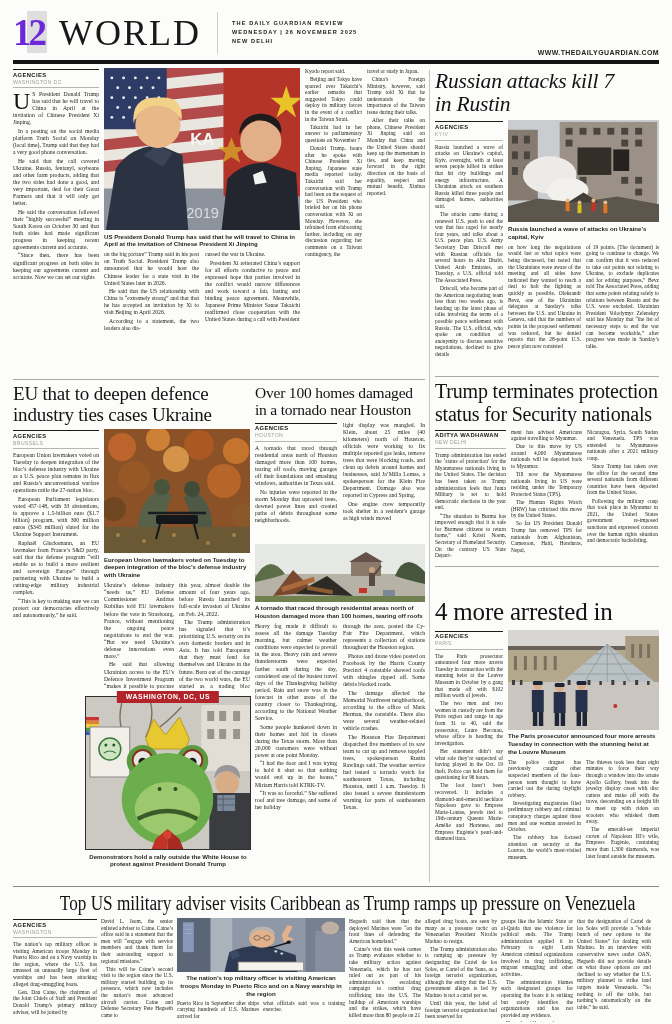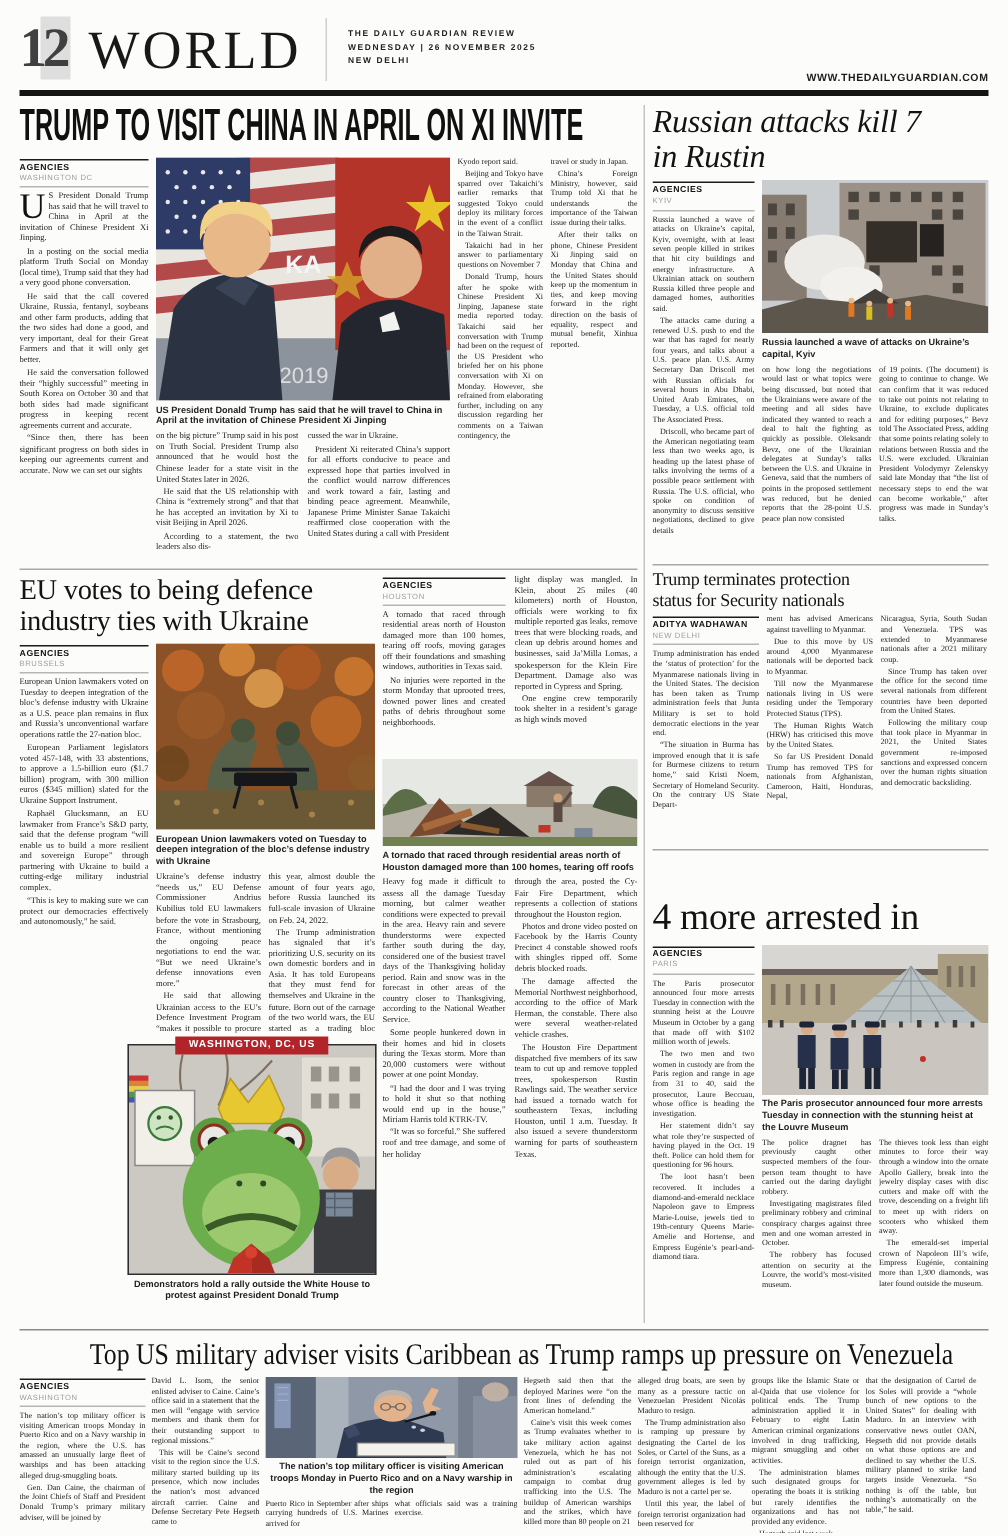--- a/index.html
+++ b/index.html
@@ -2,21 +2,21 @@
 <html><head>
 <meta charset="utf-8">
 <style>
   html,body{margin:0;padding:0;background:#e9e9e7;}
   .sheet{position:relative;width:672px;height:1024px;margin:0 auto;background:#fcfcfa;
          font-family:"Liberation Serif",serif;color:#1c1c1c;overflow:hidden;}
   
   .hdr{position:absolute;left:13px;top:10px;right:13px;height:48px;display:flex;align-items:flex-start;}
   .pageno{position:relative;width:36px;height:44px;flex:0 0 auto;}
   .pageno .box{position:absolute;right:2px;top:1px;width:20px;height:42px;background:#dedede;}
-  .pageno .num{position:absolute;left:0;top:2px;font:700 37px/42px "Liberation Serif",serif;color:#404040;letter-spacing:-3px;}
+  .pageno .num{position:absolute;left:0;top:2px;font:700 37px/42px "Liberation Serif",serif;color:#6d28d9;letter-spacing:-3px;}
   .section-title{font:400 36px/46px "Liberation Serif",serif;color:#181818;letter-spacing:2px;margin-left:10px;}
   .hdr-vrule{width:1px;height:42px;background:#cfcfcf;margin:2px 14px 0 16px;}
   .masthead{padding-top:9px;}
   .masthead div{font:700 5.6px/1.65 "Liberation Sans",sans-serif;letter-spacing:1.1px;color:#222;}
   .website{margin-left:auto;align-self:flex-end;font:700 7px/1 "Liberation Sans",sans-serif;color:#1d1d1d;letter-spacing:.4px;padding-bottom:2px;}
   .hdr-bar{position:absolute;left:13px;right:13px;top:60px;height:4px;background:#141414;}
   
   .hl{font-family:"Liberation Serif",serif;font-weight:400;color:#131313;letter-spacing:-.2px;}
   .hl div{white-space:nowrap;}
   .col{font-size:5.7px;line-height:1.24;text-align:justify;overflow:hidden;}
@@ -77,21 +77,20 @@
       <div>NEW DELHI</div>
     </div>
     <div class="website">WWW.THEDAILYGUARDIAN.COM</div>
   </div>
   <div class="hdr-bar"></div>
   <div class="vrule-main"></div>
 
   <div class="reg-left">
 
     <div class="st-trump">
-      <div class="hl-main"><span>TRUMP TO VISIT CHINA IN APRIL ON XI INVITE</span></div>
       <div class="row">
         <div style="width:86px;flex:0 0 auto;">
           <div class="byline">
             <div class="ag">AGENCIES</div>
             <div class="lc">WASHINGTON DC</div>
           </div>
           <div class="col drop" style="height:240px;">
               <p>US President Donald Trump has said that he will travel to China in April at the invitation of Chinese President Xi Jinping.</p>
               <p>In a posting on the social media platform Truth Social on Monday (local time), Trump said that they had a very good phone conversation.</p>
               <p>He said that the call covered Ukraine, Russia, fentanyl, soybeans and other farm products, adding that the two sides had done a good, and very important, deal for their Great Farmers and that it will only get better.</p>
@@ -177,22 +176,22 @@
             <p>China’s Foreign Ministry, however, said Trump told Xi that he understands the importance of the Taiwan issue during their talks.</p>
             <p>After their talks on phone, Chinese President Xi Jinping said on Monday that China and the United States should keep up the momentum in ties, and keep moving forward in the right direction on the basis of equality, respect and mutual benefit, Xinhua reported.</p>
           </div>
       </div>
     </div>
 
     <div class="hline lhline"></div>
 
     <div class="st-eu">
       <div class="hl" style="font-size:19px;line-height:1.08;margin-bottom:4px;">
-        <div>EU votes to being defence</div>
-        <div>industry ties with Ukraine</div>
+        <div>EU that to deepen defence</div>
+        <div>industry ties cases Ukraine</div>
       </div>
       <div class="row">
         <div style="width:86px;flex:0 0 auto;">
           <div class="byline">
             <div class="ag">AGENCIES</div>
             <div class="lc">BRUSSELS</div>
           </div>
           <div class="col" style="height:238px;">
               <p>European Union lawmakers voted on Tuesday to deepen integration of the bloc’s defense industry with Ukraine as a U.S. peace plan remains in flux and Russia’s unconventional warfare operations rattle the 27-nation bloc.</p>
               <p>European Parliament legislators voted 457-148, with 33 abstentions, to approve a 1.5-billion euro ($1.7 billion) program, with 300 million euros ($345 million) slated for the Ukraine Support Instrument.</p>
@@ -242,20 +241,24 @@
             <div class="col" style="width:71px;height:118px;">
                 <p>this year, almost double the amount of four years ago, before Russia launched its full-scale invasion of Ukraine on Feb. 24, 2022.</p>
                 <p>The Trump administration has signaled that it’s prioritizing U.S. security on its own domestic borders and in Asia. It has told Europeans that they must fend for themselves and Ukraine in the future. Born out of the carnage of the two world wars, the EU started as a trading bloc designed to avert conflict. But Russia’s war in Ukraine has spurred a shift in the Brussels-based bloc, heightening its defense and security posture.</p>
               </div>
           </div>
         </div>
       </div>
     </div>
 
     <div class="st-tornado">
+      <div class="hl" style="font-size:15.5px;line-height:1.12;margin-bottom:3px;">
+        <div>Over 100 homes damaged</div>
+        <div>in a tornado near Houston</div>
+      </div>
       <div class="row" style="gap:6px;">
         <div style="width:82px;flex:0 0 auto;">
           <div class="byline">
             <div class="ag">AGENCIES</div>
             <div class="lc">HOUSTON</div>
           </div>
           <div class="col" style="height:96px;">
               <p>A tornado that raced through residential areas north of Houston damaged more than 100 homes, tearing off roofs, moving garages off their foundations and smashing windows, authorities in Texas said.</p>
               <p>No injuries were reported in the storm Monday that uprooted trees, downed power lines and created paths of debris throughout some neighborhoods.</p>
             </div>
@@ -441,21 +444,21 @@
                 <p>of 19 points. (The document) is going to continue to change. We can confirm that it was reduced to take out points not relating to Ukraine, to exclude duplicates and for editing purposes,” Bevz told The Associated Press, adding that some points relating solely to relations between Russia and the U.S. were excluded. Ukrainian President Volodymyr Zelenskyy said late Monday that “the list of necessary steps to end the war can become workable,” after progress was made in Sunday’s talks.</p>
               </div>
           </div>
         </div>
       </div>
     </div>
 
     <div class="hline rhline1"></div>
 
     <div class="st-myanmar">
-      <div class="hl" style="font-size:12px;line-height:1.14;margin-bottom:3px;">
+      <div class="hl" style="font-size:20px;line-height:1.14;margin-bottom:3px;">
         <div>Trump terminates protection</div>
         <div>status for Security nationals</div>
       </div>
       <div class="row" style="gap:5px;">
         <div style="width:71px;flex:0 0 auto;">
           <div class="byline">
             <div class="ag">ADITYA WADHAWAN</div>
             <div class="lc">NEW DELHI</div>
           </div>
           <div class="col t-sm" style="height:116px;">

